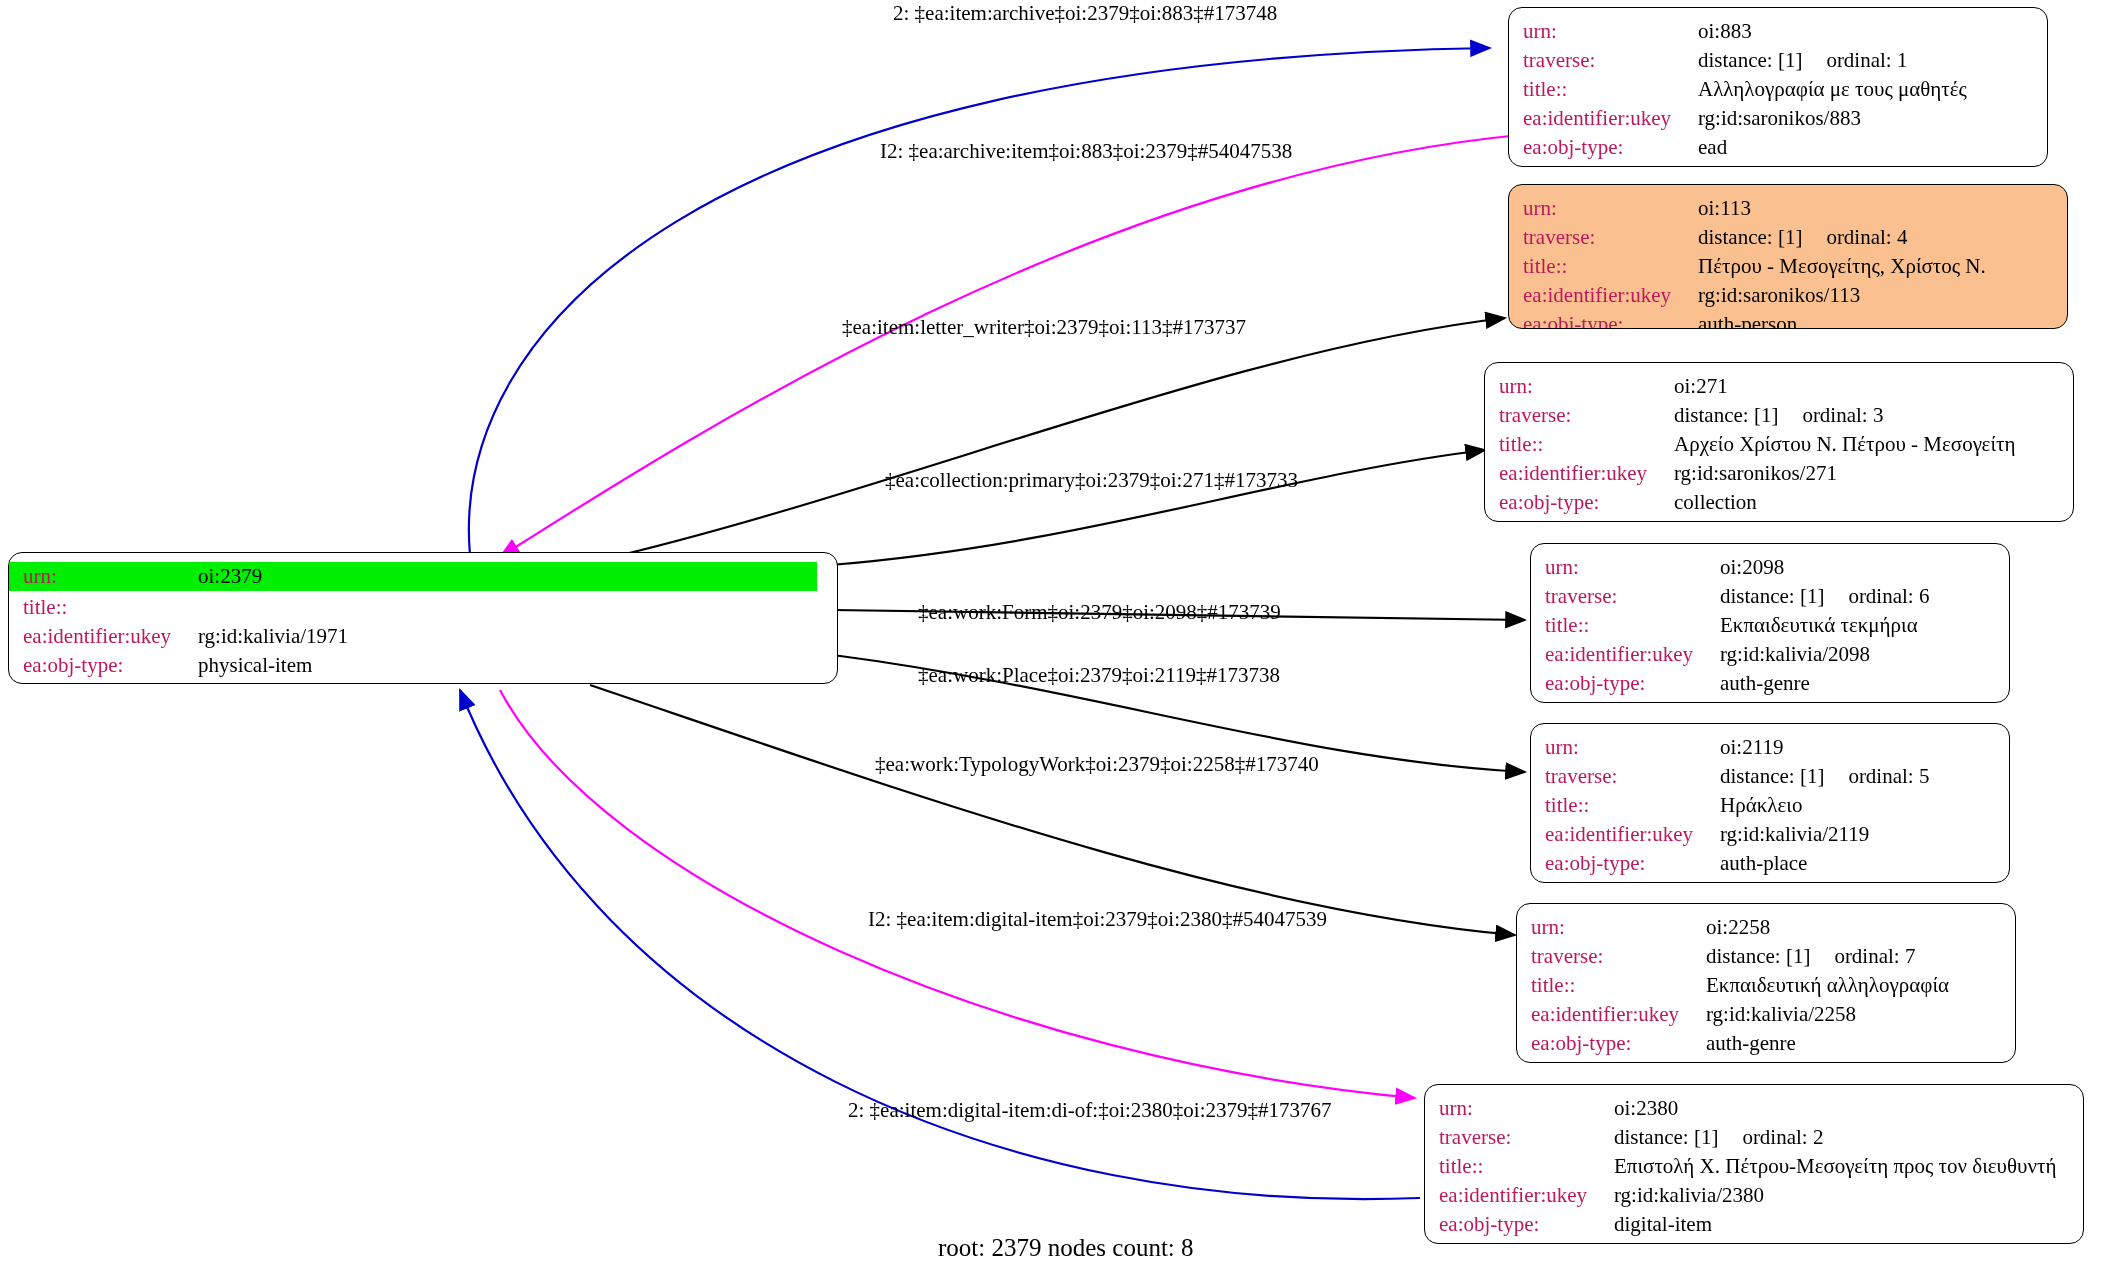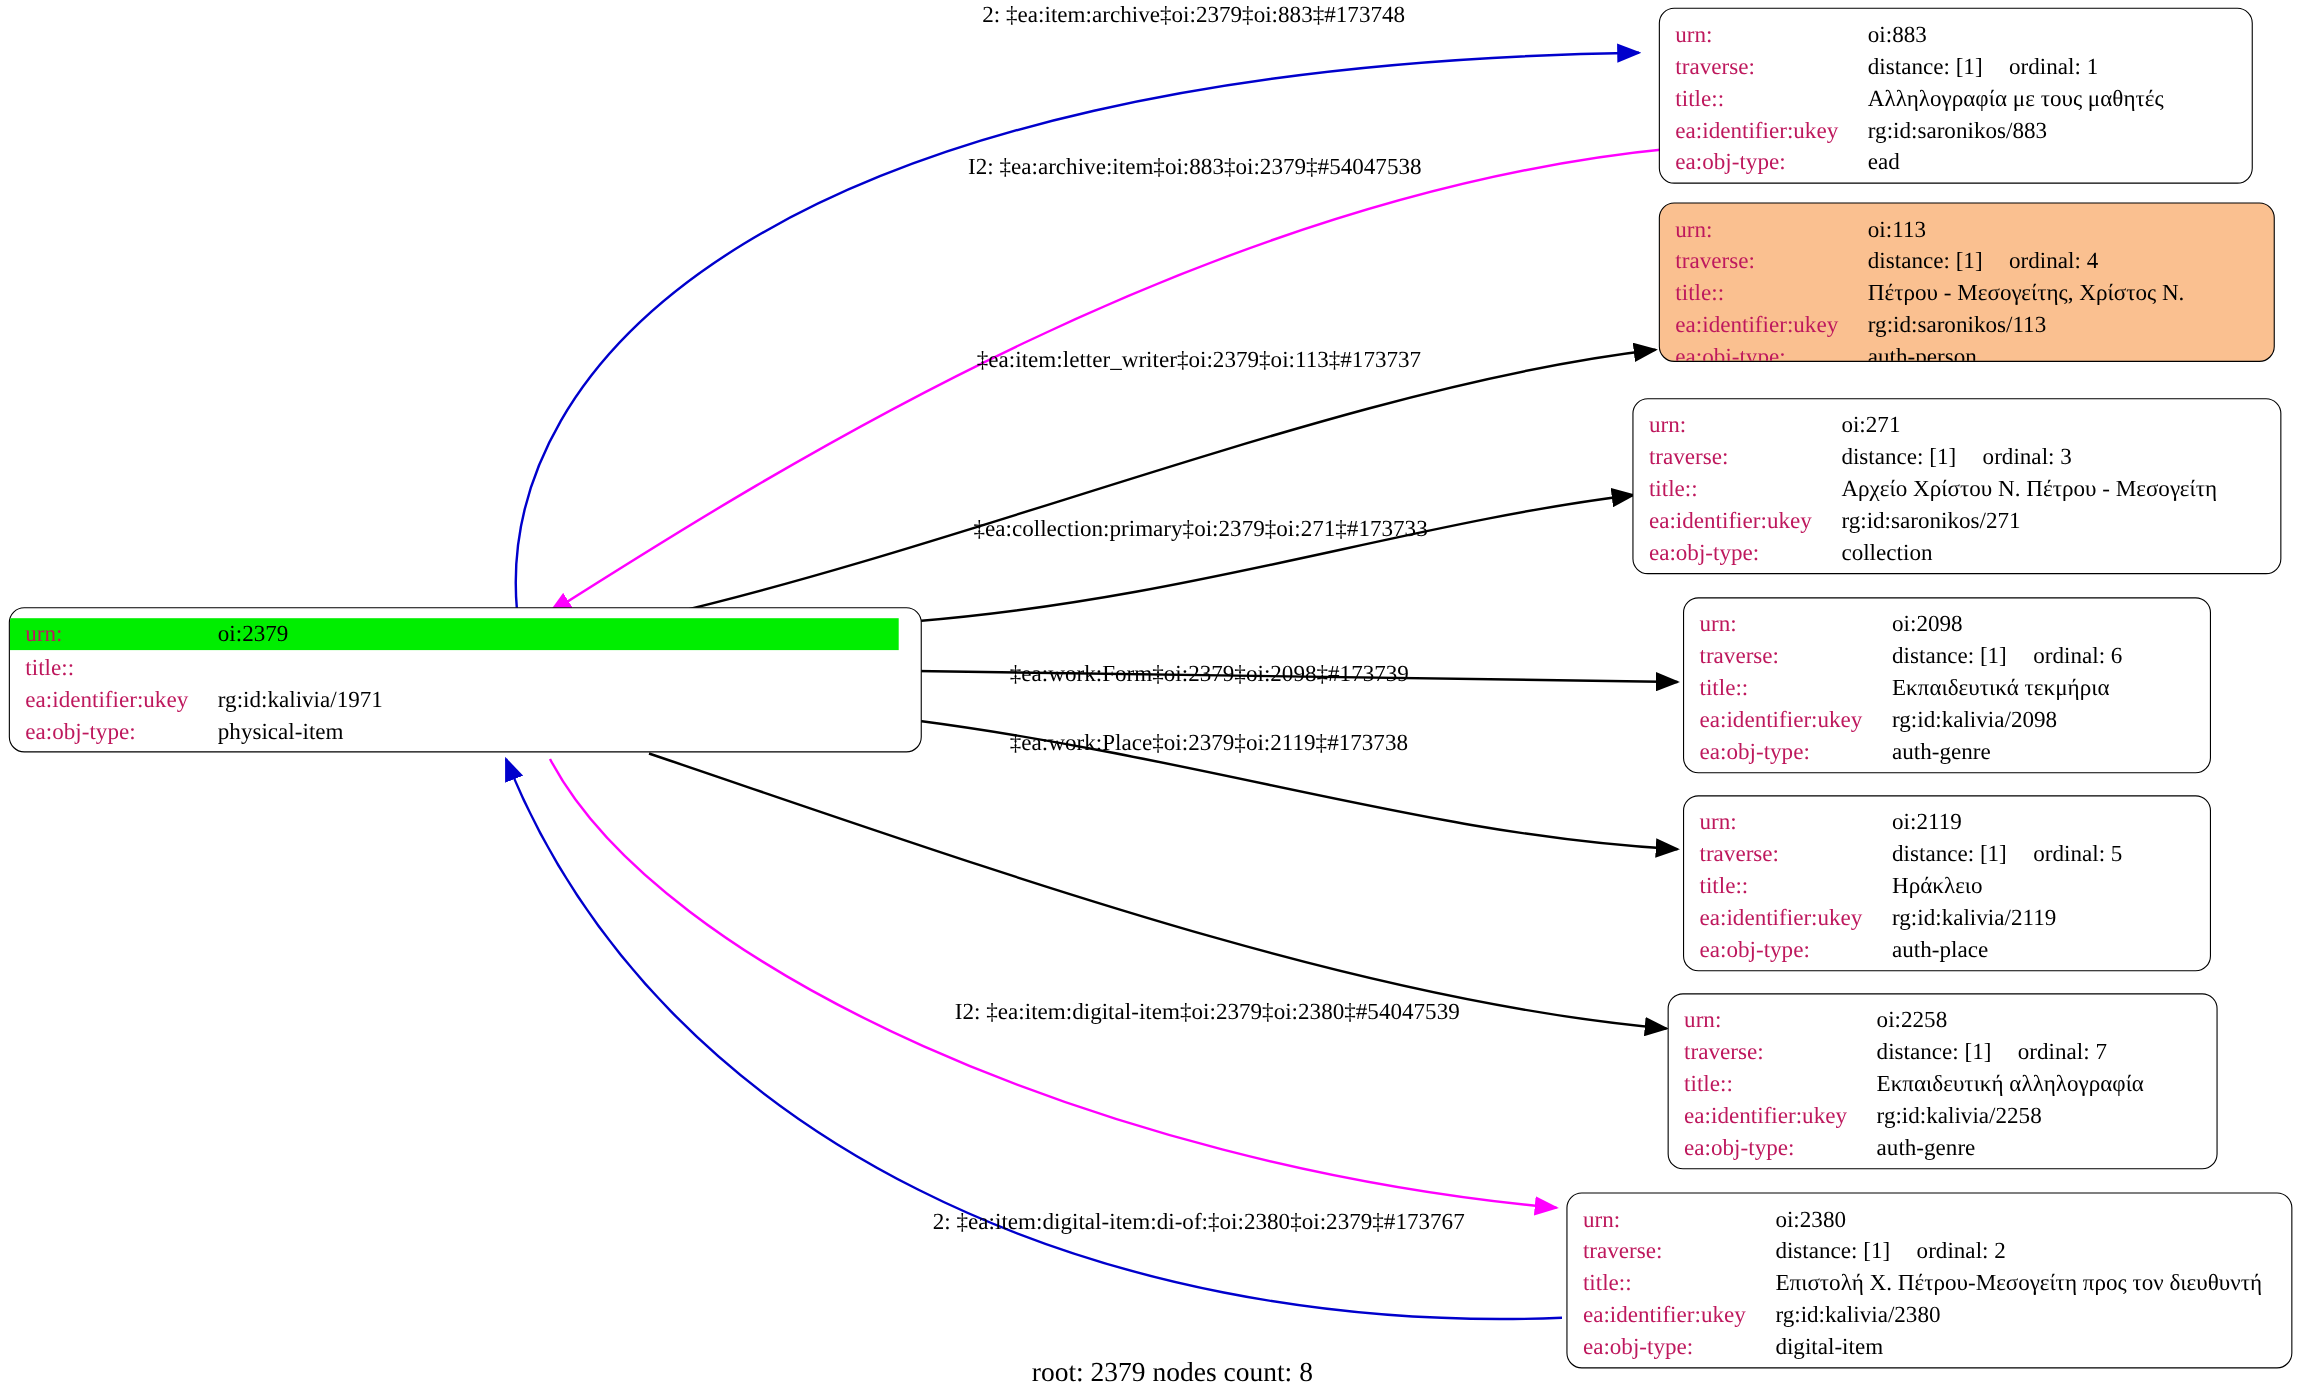--- a/index.html
+++ b/index.html
@@ -133,28 +133,29 @@
 
     <path d="M 500,690 C 600,880 1000,1060 1415,1098" fill="none" stroke="#ff00ff" stroke-width="2.2" marker-end="url(#arrow-magenta)"></path>
 
     <path d="M 1420,1198 C 1000,1215 600,1040 460,690" fill="none" stroke="#0000cc" stroke-width="2.2" marker-end="url(#arrow-blue)"></path>
   </svg>
 
   <div class="edge-label" style="left:893px; top:1px;">2: ‡ea:item:archive‡oi:2379‡oi:883‡#173748</div>
 
   <div class="edge-label" style="left:880px; top:139px;">I2: ‡ea:archive:item‡oi:883‡oi:2379‡#54047538</div>
 
-  <div class="edge-label" style="left:888px; top:315px;">‡ea:item:letter_writer‡oi:2379‡oi:113‡#173737</div>
+  <div class="edge-label" style="left:842px; top:315px;">‡ea:item:letter_writer‡oi:2379‡oi:113‡#173737</div>
 
   <div class="edge-label" style="left:885px; top:468px;">‡ea:collection:primary‡oi:2379‡oi:271‡#173733</div>
 
   <div class="edge-label" style="left:918px; top:600px;">‡ea:work:Form‡oi:2379‡oi:2098‡#173739</div>
 
   <div class="edge-label" style="left:918px; top:663px;">‡ea:work:Place‡oi:2379‡oi:2119‡#173738</div>
 
+  <div class="edge-label" style="left:875px; top:752px;">‡ea:work:TypologyWork‡oi:2379‡oi:2258‡#173740</div>
 
   <div class="edge-label" style="left:868px; top:907px;">I2: ‡ea:item:digital-item‡oi:2379‡oi:2380‡#54047539</div>
 
   <div class="edge-label" style="left:848px; top:1098px;">2: ‡ea:item:digital-item:di-of:‡oi:2380‡oi:2379‡#173767</div>
 
   <div class="node root" style="left:8px; top:552px; width:830px; height:132px;">
     <div class="inner">
       <div class="row banner">
         <span class="key" style="width:175px;">urn:</span>
         <span class="val">oi:2379</span>

